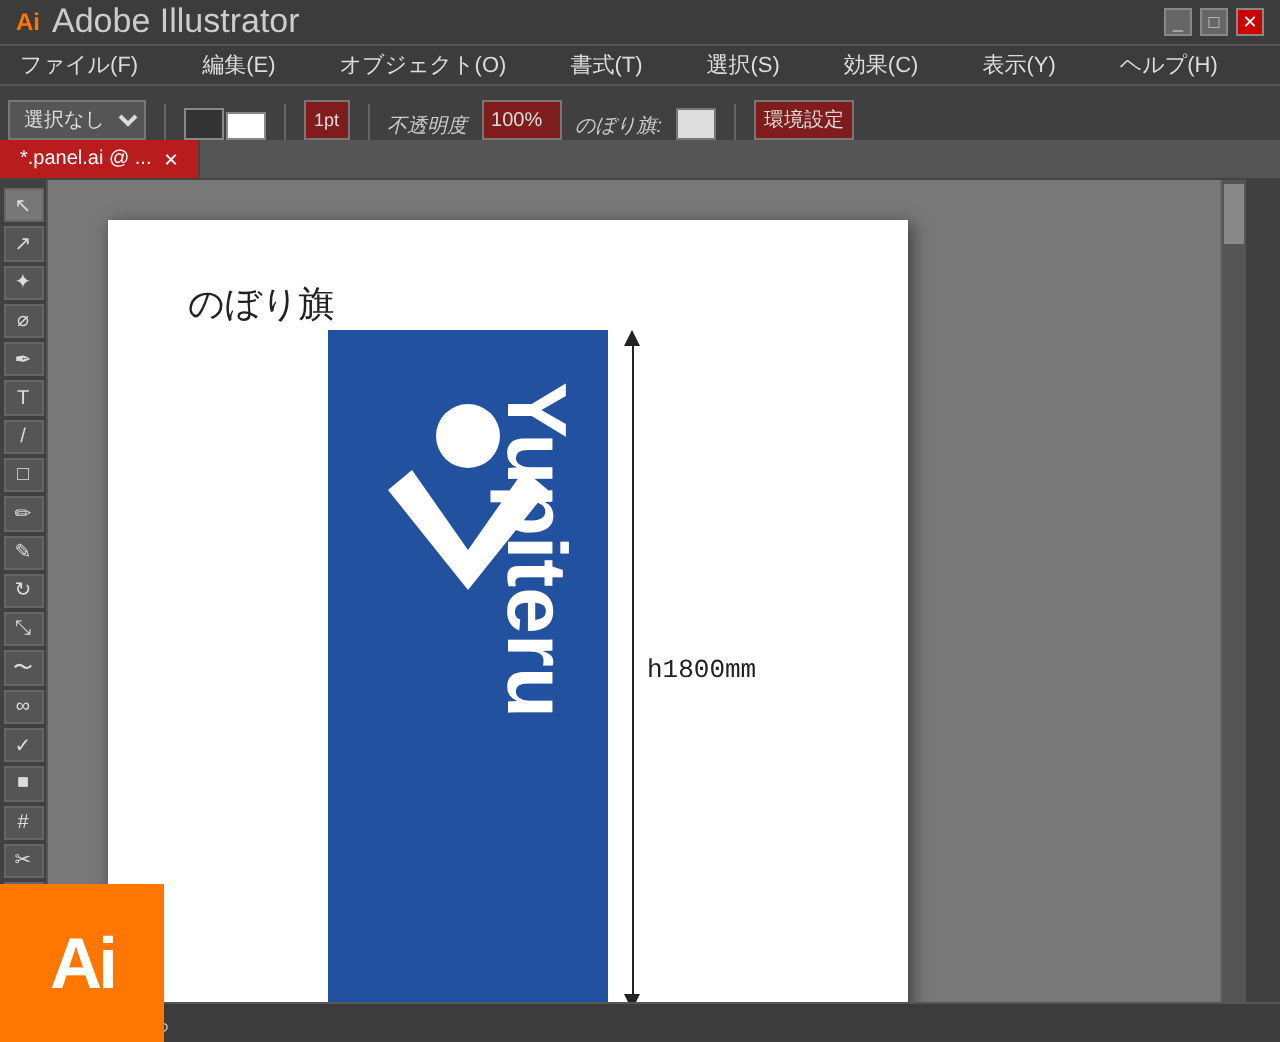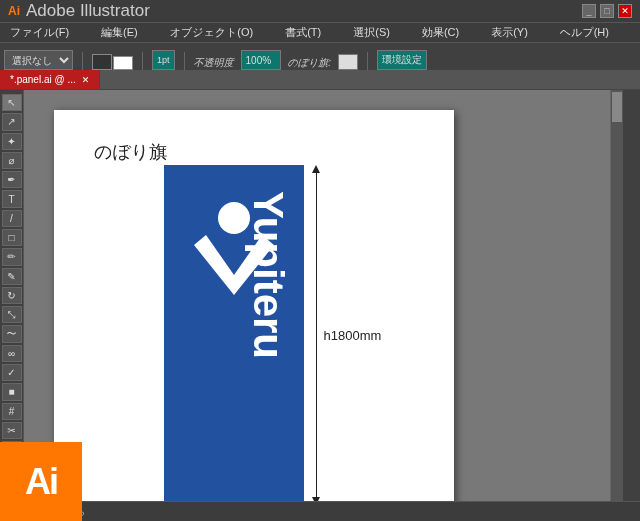--- a/index.html
+++ b/index.html
@@ -67,21 +67,21 @@
       height: 20px;
       background: #555;
       border: 1px solid #777;
       color: #ddd;
       font-size: 10px;
       padding: 0 3px;
     }
     .toolbar-btn {
       height: 20px;
       min-width: 20px;
-      background: #0f766e;
+      background: #7f1d1d;
       border: 1px solid #777;
       color: #ddd;
       font-size: 10px;
       padding: 0 4px;
       cursor: pointer;
       display: flex; align-items: center; justify-content: center;
     }
     .toolbar-separator {
       width: 1px;
       height: 18px;
@@ -388,21 +388,21 @@
               <text x="0" y="0" font-family="Arial, sans-serif" font-size="42" font-weight="bold" fill="white" text-anchor="middle" transform="rotate(90) translate(-80, -20)">Yupiteru</text>
             </g>
           </svg>
         </div>
       </div>
 
       <div id="dim-height" style="position:absolute;top:55px;left:258px;display:flex;flex-direction:column;align-items:center;height:340px;">
         <div class="dim-arrow-top"></div>
         <div style="flex:1;position:relative;display:flex;align-items:center;">
           <div style="width:1px;height:100%;background:#222;"></div>
-          <span class="dim-label-h" style="position:absolute;left:8px;top:50%;transform:translateY(-50%);font-size:13px;color:#222;white-space:nowrap;font-family:Liberation Sans, sans-serif;">h1800mm</span>
+          <span class="dim-label-h" style="position:absolute;left:8px;top:50%;transform:translateY(-50%);font-size:13px;color:#222;white-space:nowrap;font-family:Liberation Mono, monospace;">h1800mm</span>
         </div>
         <div class="dim-arrow-bottom"></div>
       </div>
 
     </div>
 
     <div style="position:absolute;right:0;top:0;width:12px;height:100%;background:#555;border-left:1px solid #666;">
       <div style="width:10px;height:30px;background:#888;margin:2px auto;cursor:pointer;"></div>
     </div>
   </div>

